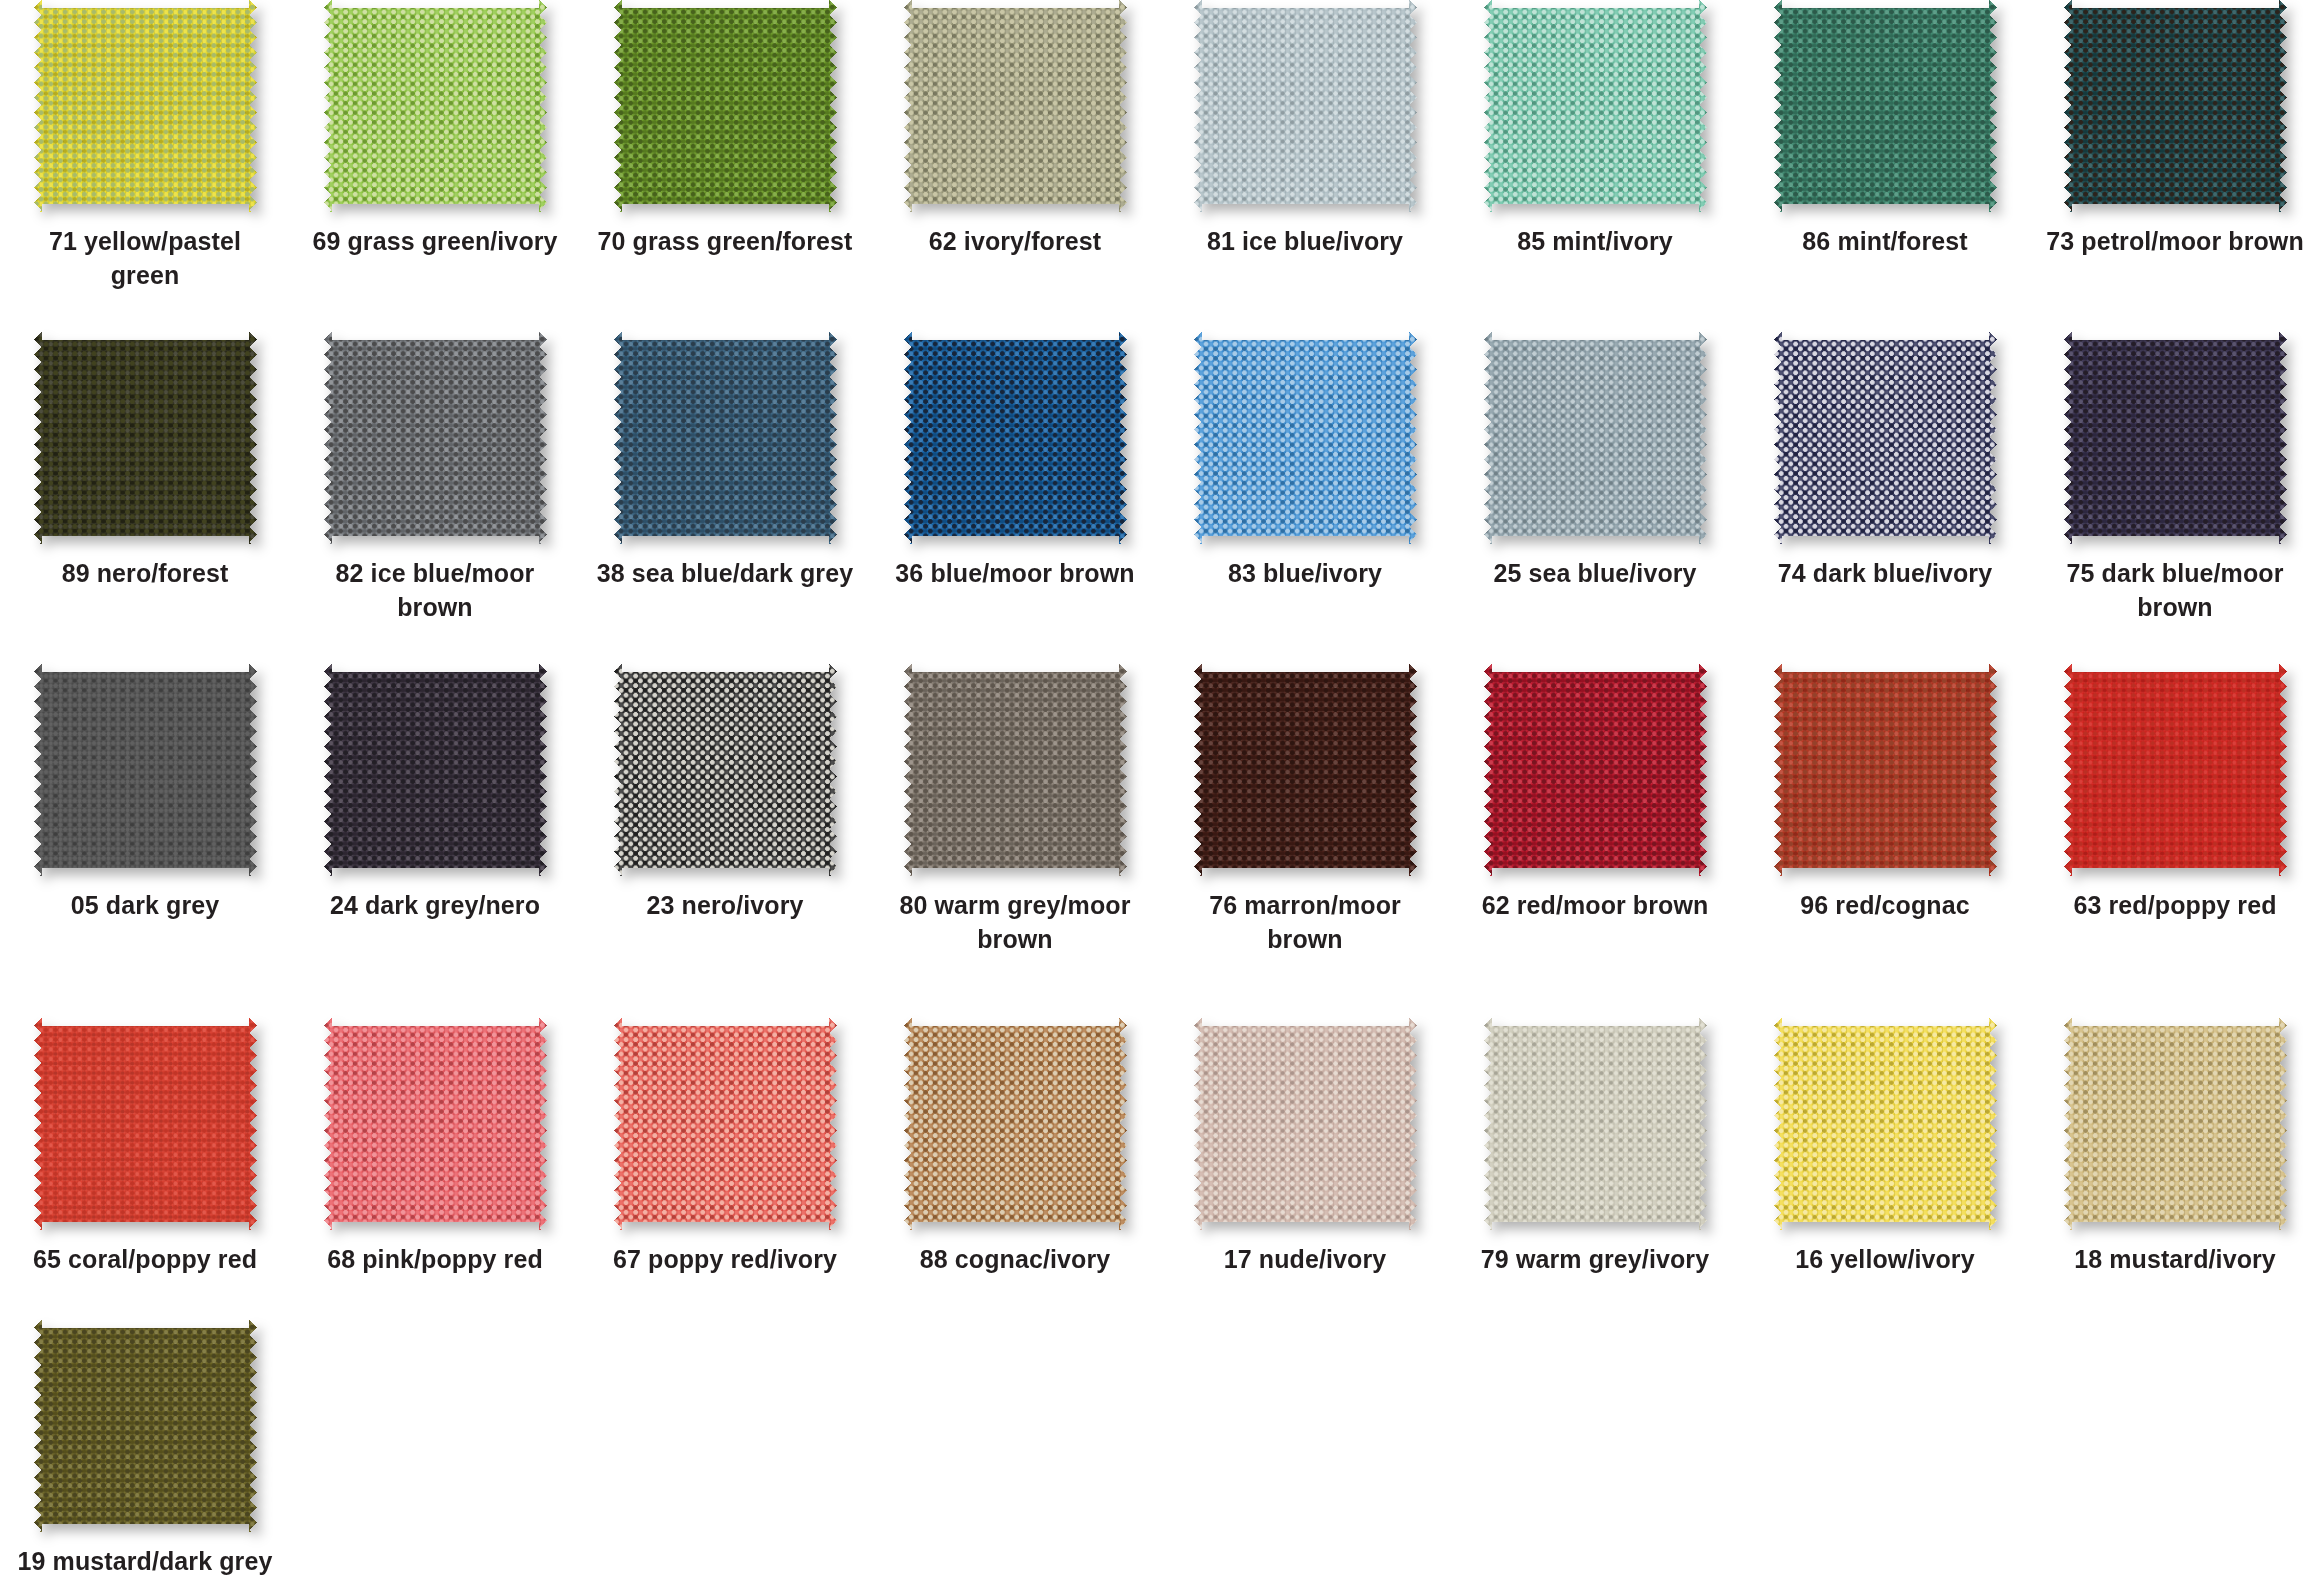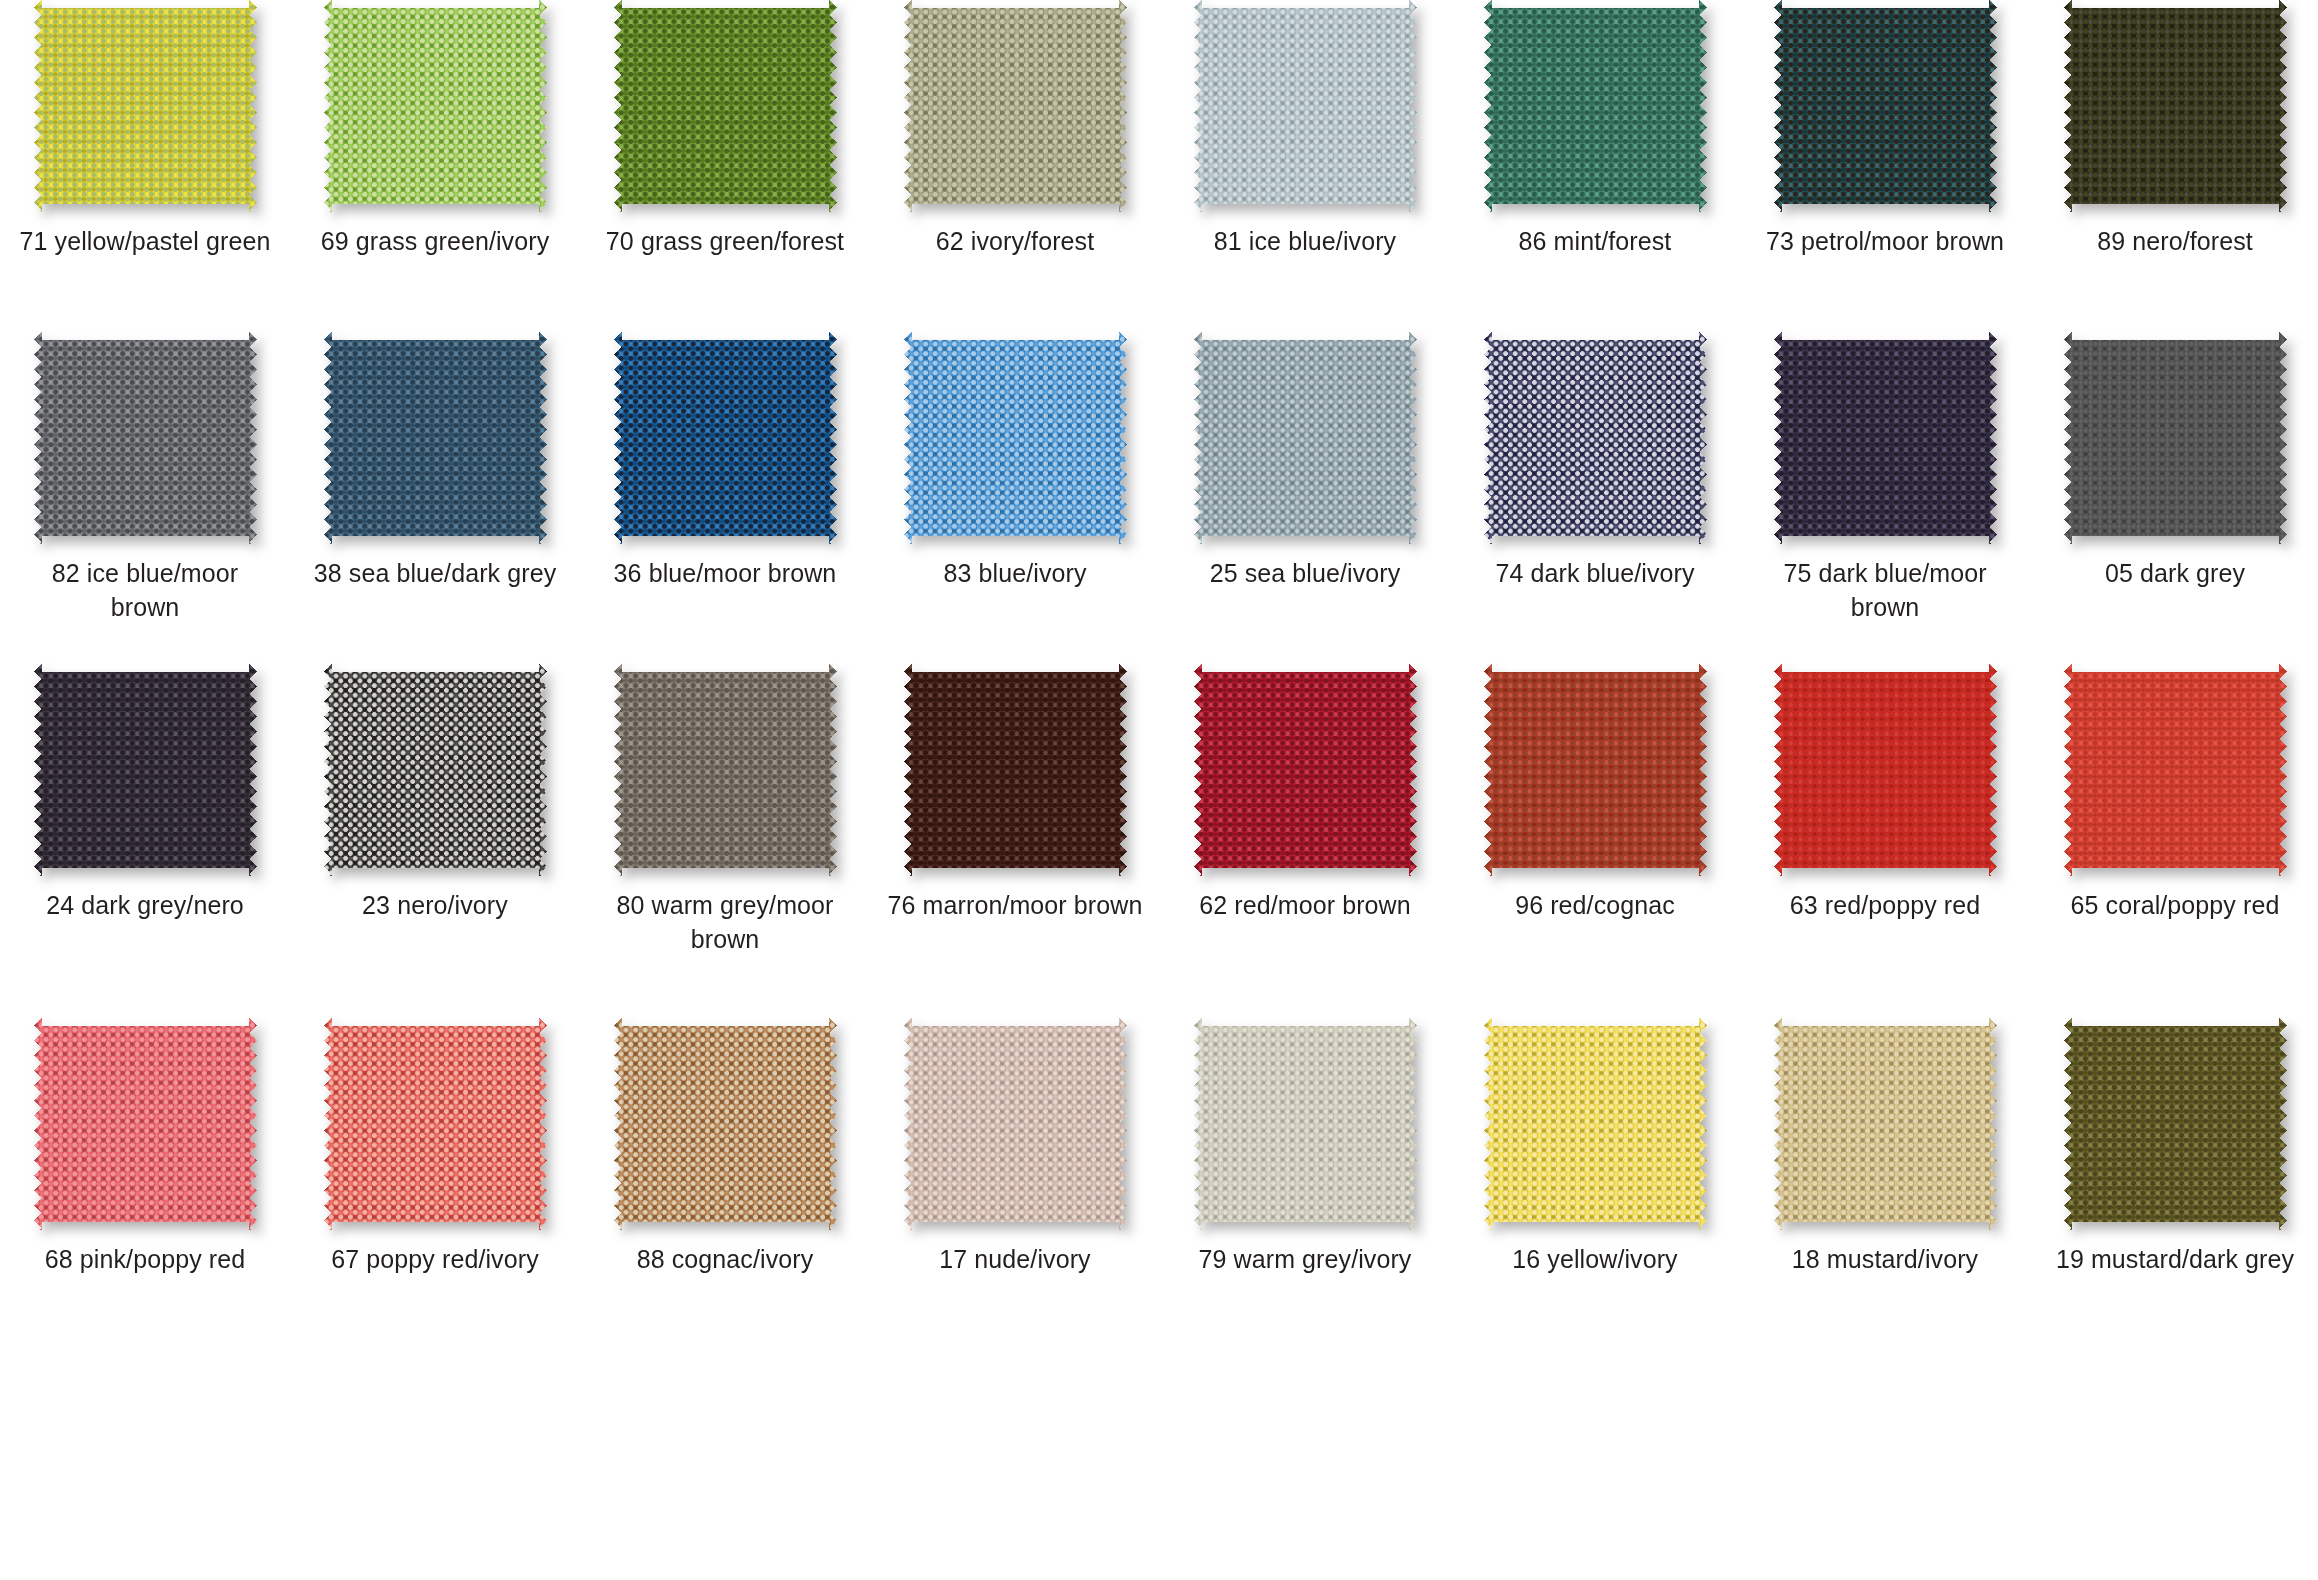--- a/index.html
+++ b/index.html
@@ -85,21 +85,21 @@
   
   .chip-label {
     width: 262px;
     margin-top: 12.2px;
     text-align: center;
     font-family: "Liberation Sans", sans-serif;
     font-size: 25px;
     line-height: 34px;
     letter-spacing: 0.1px;
     color: #231f20;
-    font-weight: 400;
+    font-weight: 700;
   }
 </style>
 </head>
 <body>
 
 <div id="swatch-grid">
     <div class="swatch-cell">
       <div class="chip-wrap">
         <div class="chip" style="--warp: #e9dd2a; --weft: #a8bb6a;"></div>
       </div>
@@ -124,20 +124,26 @@
       <div class="chip-label">62 ivory/forest</div>
     </div>
     <div class="swatch-cell">
       <div class="chip-wrap">
         <div class="chip subtle" style="--warp: #aebec4; --weft: #d4dee1;"></div>
       </div>
       <div class="chip-label">81 ice blue/ivory</div>
     </div>
     <div class="swatch-cell">
       <div class="chip-wrap">
+        <div class="chip" style="--warp: #69c2a4; --weft: #bfe3d6;"></div>
+      </div>
+      <div class="chip-label">85 mint/ivory</div>
+    </div>
+    <div class="swatch-cell">
+      <div class="chip-wrap">
         <div class="chip" style="--warp: #3f8c72; --weft: #2c5a4a;"></div>
       </div>
       <div class="chip-label">86 mint/forest</div>
     </div>
     <div class="swatch-cell">
       <div class="chip-wrap">
         <div class="chip" style="--warp: #1b4b50; --weft: #2b231c;"></div>
       </div>
       <div class="chip-label">73 petrol/moor brown</div>
     </div>

